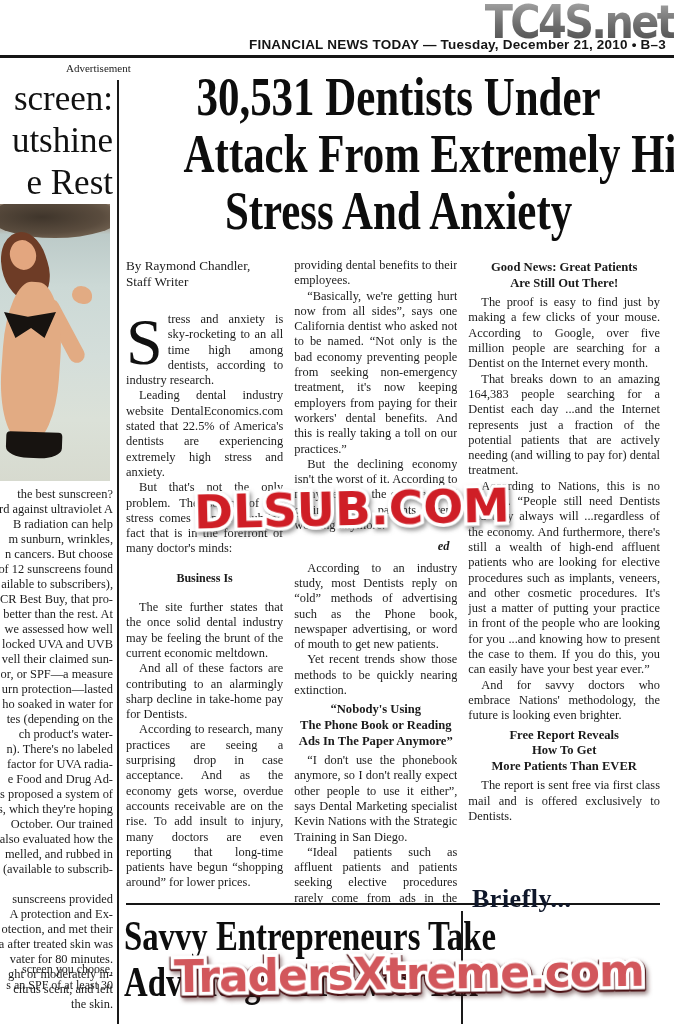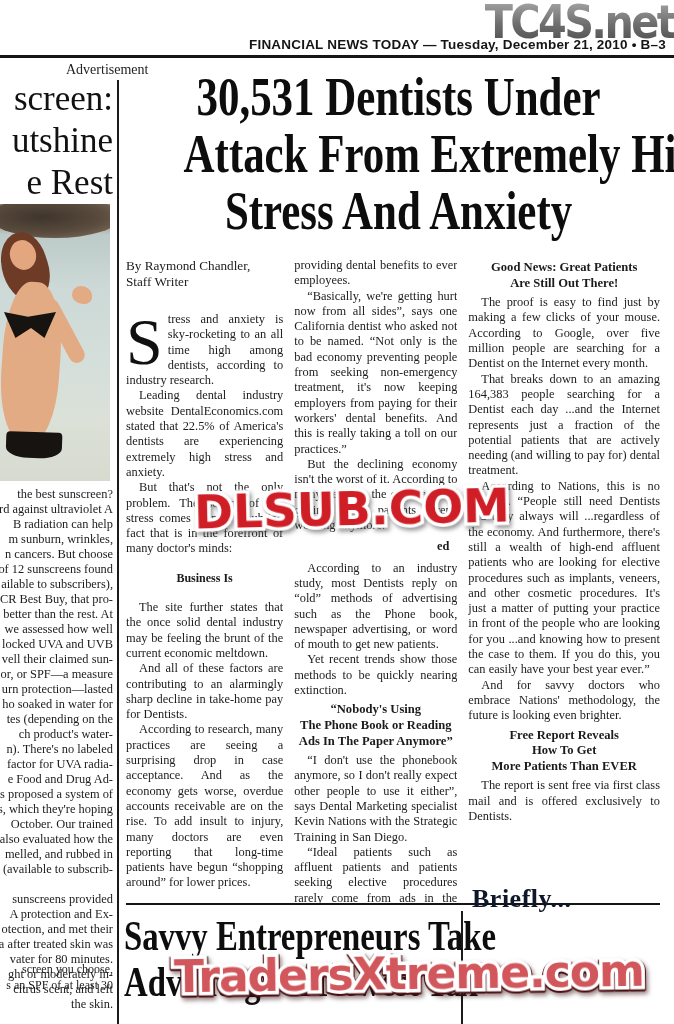--- a/index.html
+++ b/index.html
@@ -9,21 +9,21 @@
   
   .header-line{position:absolute;top:37px;left:249px;font-family:"Liberation Sans",sans-serif;
                font-weight:bold;font-size:13.5px;letter-spacing:0.2px;color:#151515;white-space:nowrap;}
   .top-rule{position:absolute;top:55px;left:0;width:674px;height:2.5px;background:#151515;}
   .tc4s{position:absolute;top:-6px;right:0px;font-family:"DejaVu Sans",sans-serif;font-weight:bold;
         font-size:47px;letter-spacing:-3px;transform:scaleX(0.88);transform-origin:right top;
         background:linear-gradient(180deg,#a8a8a8 10%,#6e6e6e 55%,#474747 100%);
         -webkit-background-clip:text;background-clip:text;color:transparent;z-index:30;}
 
   
-  .ad-label{position:absolute;top:62px;left:66px;font-size:14px;color:#222;}
+  .ad-label{position:absolute;top:62px;left:66px;font-size:11px;color:#222;}
   .vrule-main{position:absolute;left:117px;top:80px;height:944px;width:1.5px;background:#1a1a1a;}
   .ad-headline{position:absolute;left:0;top:78px;width:113px;overflow:hidden;}
   .ad-headline div{display:flex;justify-content:flex-end;height:42px;}
   .ad-headline span{white-space:nowrap;font-size:35px;line-height:42px;color:#111;}
   .ad-body{position:absolute;left:0;top:487px;width:113px;overflow:hidden;}
   .ad-body div{display:flex;justify-content:flex-end;height:15px;}
   .ad-body span{white-space:nowrap;font-size:12.4px;line-height:15px;}
   .ad-footer{position:absolute;left:0;top:962px;width:113px;overflow:hidden;}
   .ad-footer div{display:flex;justify-content:flex-end;height:15.5px;}
   .ad-footer span{white-space:nowrap;font-size:12px;line-height:15.5px;text-align:right;}
@@ -61,21 +61,21 @@
   .byline div{font-size:13.2px;line-height:16px;}
   .body-text{font-size:12.4px;line-height:15.3px;text-align:justify;}
   .paras div{text-indent:13px;margin:0;}
   .lead{margin-top:22px;}
   .dropcap{float:left;font-size:66px;line-height:52px;padding:4px 5px 0 0;color:#111;}
   .subhead{font-weight:bold;text-align:center;font-size:12px;line-height:15.3px;
            margin:14px 0 14px 0;}
   .subhead-lines{margin:4px 0;}
   .subhead-lines div{font-weight:bold;text-align:center;font-size:12.6px;line-height:15.6px;}
   .cont{text-indent:0;}
-  .frag{display:block;text-align:right;font-weight:bold;margin:6px 8px 6px 0;}
+  .frag{display:block;text-align:right;font-weight:bold;margin:6px 8px 6px 0;font-style:italic;}
 
   
   .bottom-rule{position:absolute;left:126px;top:903px;width:534px;height:2px;background:#151515;}
   .vrule-bottom{position:absolute;left:461px;top:911px;height:113px;width:1.5px;background:#1a1a1a;}
   .savvy{position:absolute;left:124px;top:913px;width:338px;}
   .savvy div{font-weight:bold;font-size:42px;line-height:46px;color:#0d0d0d;
              transform:scaleX(0.78);transform-origin:left;white-space:nowrap;}
   .briefly-title{position:absolute;left:472px;top:884px;font-weight:bold;font-size:26px;
                  letter-spacing:0.5px;color:#0f172a;}
   .briefly-body{position:absolute;left:472px;top:1000px;width:190px;margin-top:41px;}
@@ -265,21 +265,21 @@
       <div class="subhead">Business Is</div>
       <div class="paras">
           <div><span>The site further states that the once solid dental industry may be feeling the brunt of the current economic meltdown.</span></div>
           <div><span>And all of these factors are contributing to an alarmingly sharp decline in take-home pay for Dentists.</span></div>
           <div><span>According to research, many practices are seeing a surprising drop in case acceptance. And as the economy gets worse, overdue accounts receivable are on the rise. To add insult to injury, many doctors are even reporting that long-time patients have begun “shopping around” for lower prices.</span></div>
         </div>
 
     </div>
 
     <div class="col col2 body-text">
-      <div class="cont">providing dental benefits to ever employees.</div>
+      <div class="cont">providing dental benefits to their employees.</div>
       <div class="paras">
           <div><span>“Basically, we're getting hurt now from all sides”, says one California dentist who asked not to be named. “Not only is the bad economy preventing people from seeking non-emergency treatment, it's now keeping employers from paying for their workers' dental benefits. And this is really taking a toll on our practices.”</span></div>
           <div><span>But the declining economy isn't the worst of it. According to many dentists, the old means of getting new patients aren't working anymore.</span></div>
         </div>
       <span class="frag">ed</span>
       <div class="paras">
           <div><span>According to an industry study, most Dentists reply on “old” methods of advertising such as the Phone book, newspaper advertising, or word of mouth  to get new patients.</span></div>
           <div><span>Yet recent trends show those methods to be quickly nearing extinction.</span></div>
         </div>
       <div class="subhead-lines">

